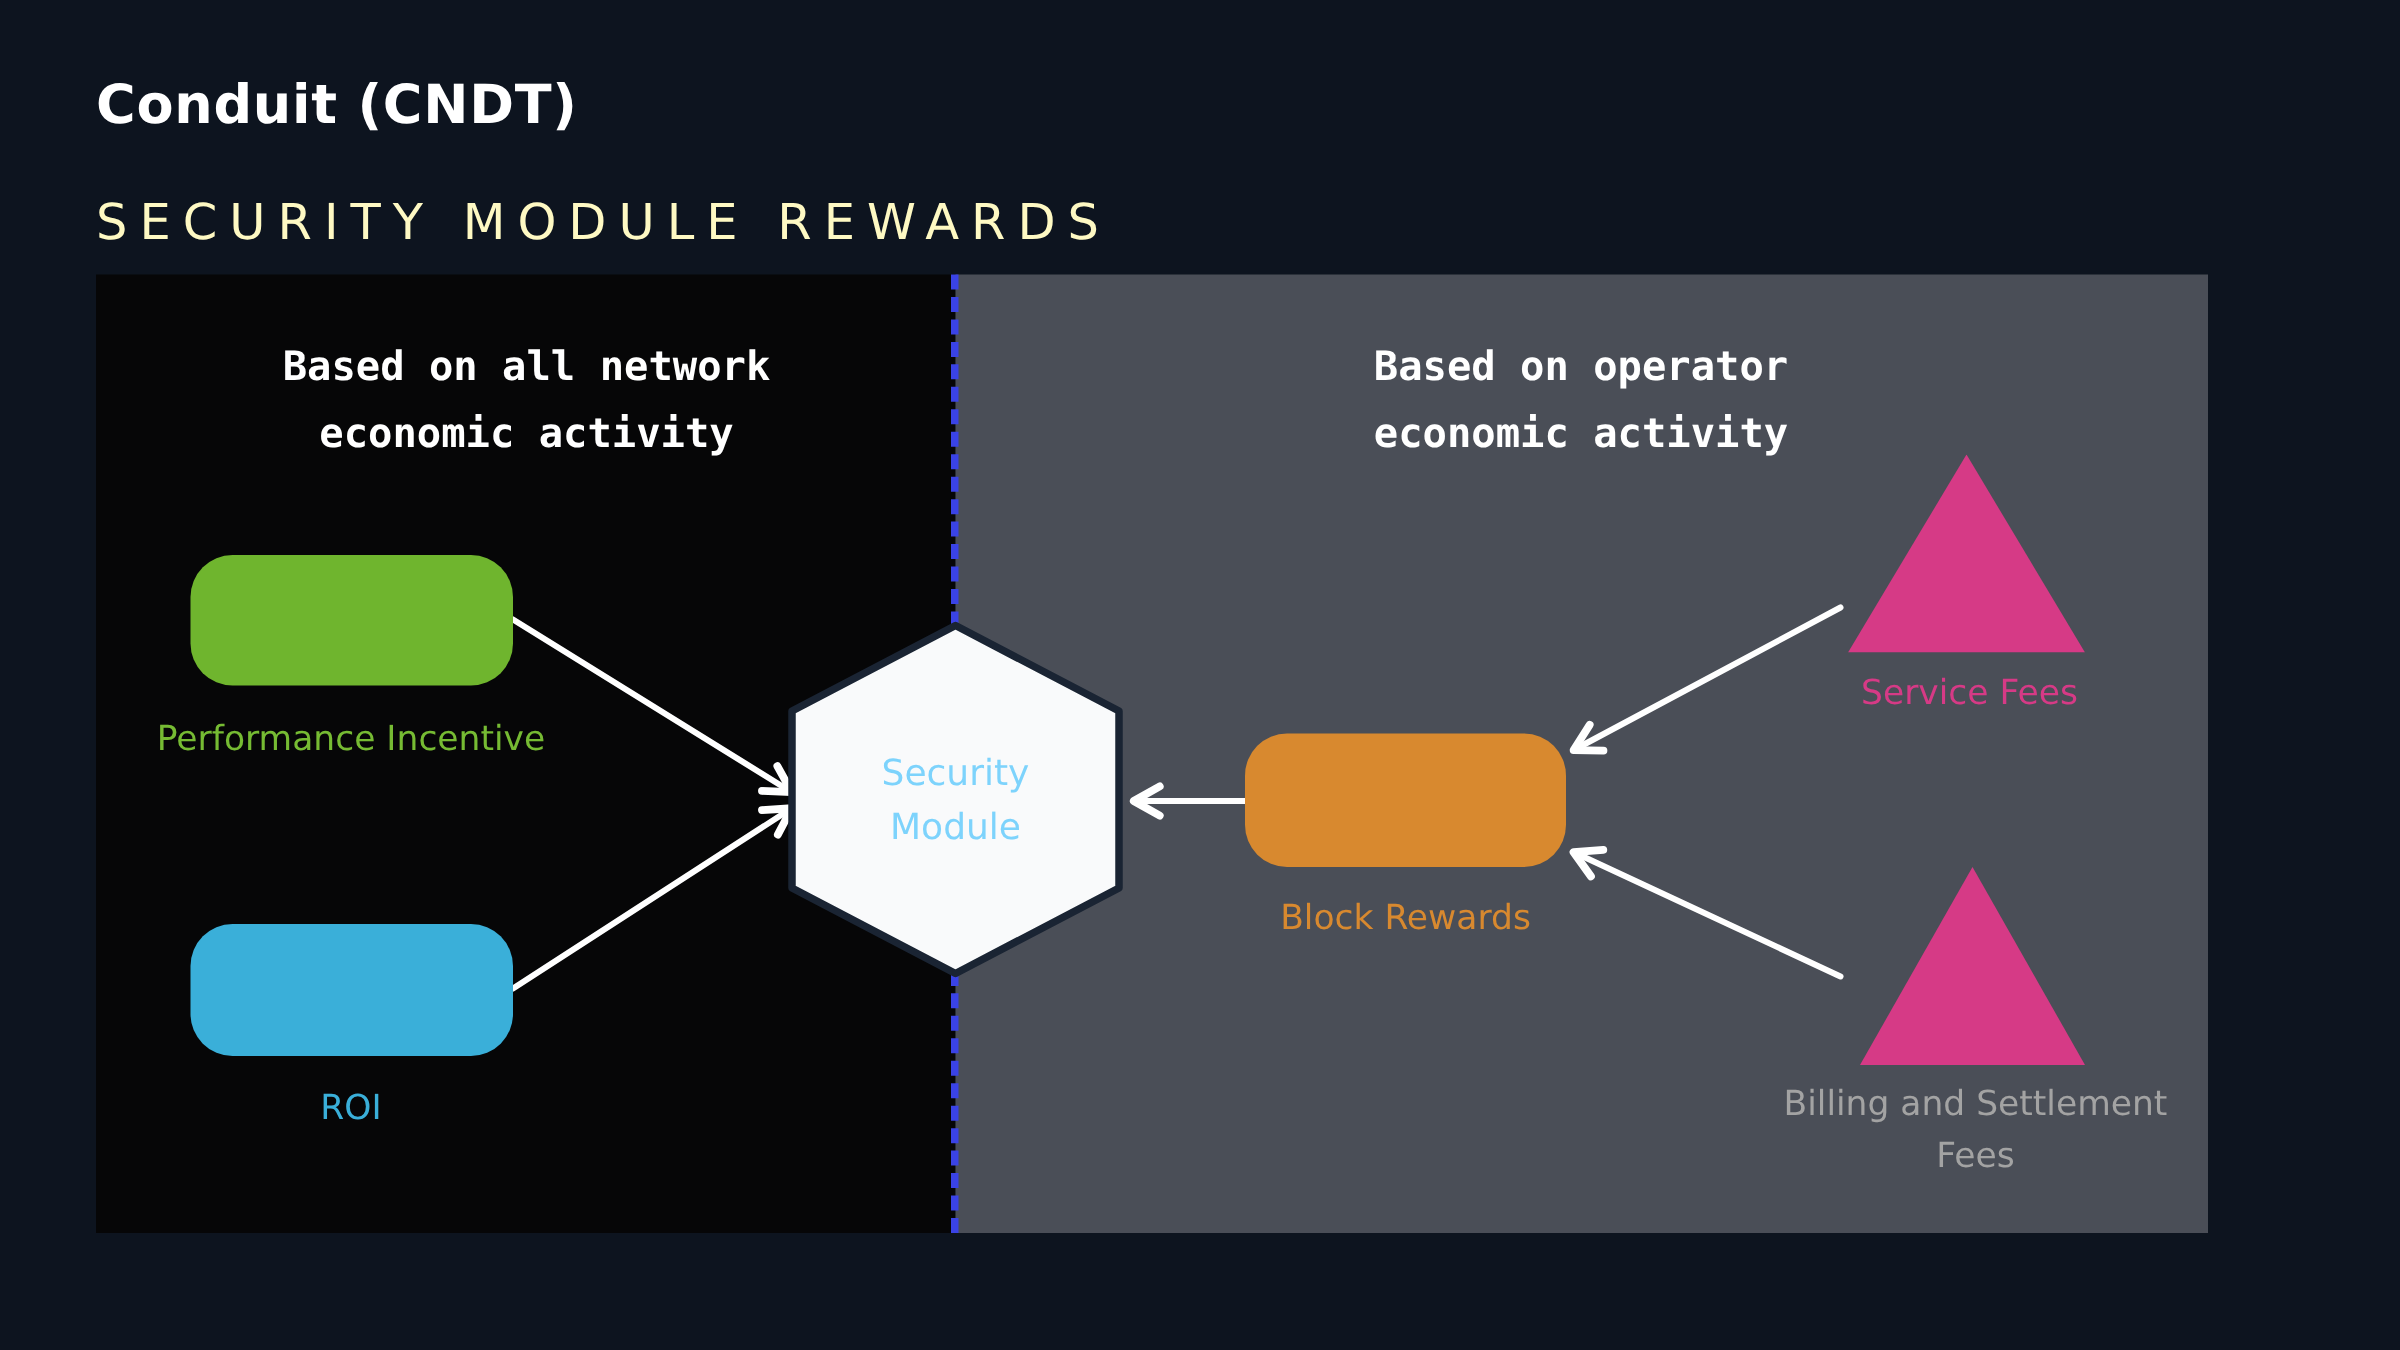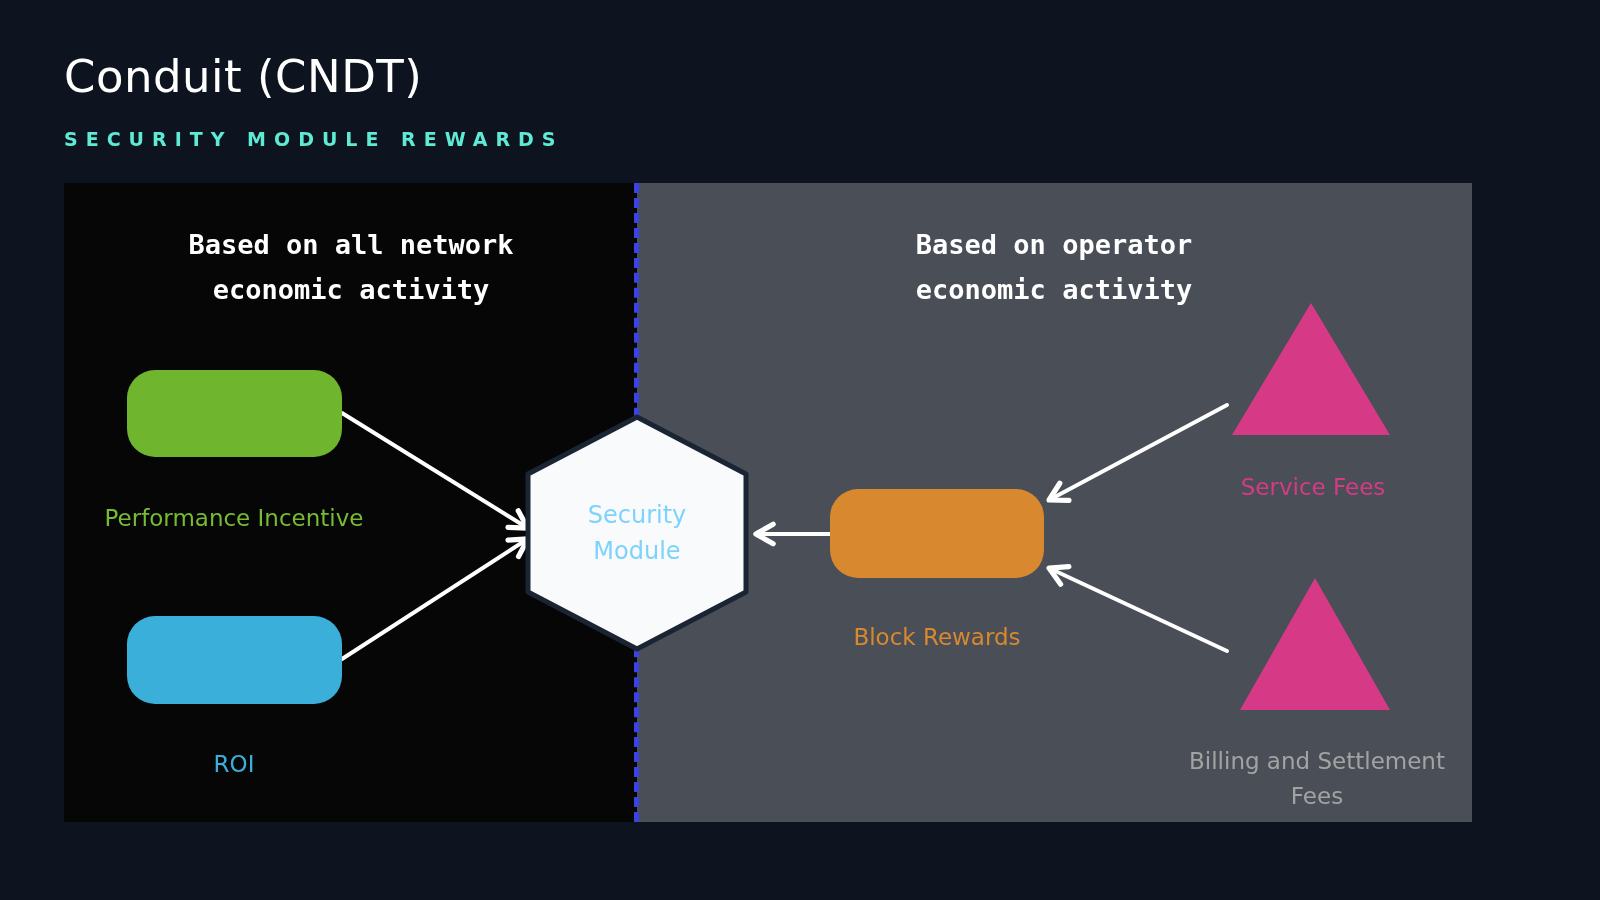--- a/index.html
+++ b/index.html
@@ -6,26 +6,26 @@
   html, body {
     width: 1600px; height: 900px;
     background: #0d141f;
     font-family: "DejaVu Sans", "Liberation Sans", sans-serif;
     overflow: hidden;
   }
   .stage { position: relative; width: 1600px; height: 900px; }
 
   .title {
     position: absolute; left: 64px; top: 50px;
-    font-size: 45px; font-weight: 400; color: #ffffff;
+    font-size: 36px; font-weight: 700; color: #ffffff;
     letter-spacing: 0.5px;
   }
   .subtitle {
     position: absolute; left: 64px; top: 128px;
-    font-size: 19px; font-weight: 700; color: #5eead4;
+    font-size: 33px; font-weight: 400; color: #fef9c3;
     letter-spacing: 8px;
   }
 
   .diagram {
     position: absolute; left: 64px; top: 183px;
     width: 1408px; height: 639px; padding-left: 32px;
   }
   .panel-left {
     position: absolute; left: 0; top: 0;
     width: 573px; height: 639px; background: #060607;
@@ -51,21 +51,21 @@
 
   .pill {
     position: absolute; border-radius: 28px;
   }
   .pill-green  { left: 63px;  top: 187px; width: 215px; height: 87px; background: #6fb52e; }
   .pill-blue   { left: 63px;  top: 433px; width: 215px; height: 88px; background: #3aafd9; }
   .pill-orange { left: 766px; top: 306px; width: 214px; height: 89px; background: #d8892f; }
 
   .node-label {
     position: absolute; text-align: center;
-    font-size: 23px; font-weight: 500; line-height: 1.5; margin-top: 25px;
+    font-size: 23px; font-weight: 500; line-height: 1.5;
   }
   .label-green  { left: 25px;   top: 293px; width: 290px; color: #76bb33; }
   .label-blue   { left: 25px;   top: 539px; width: 290px; color: #3aafd9; }
   .label-orange { left: 764px;  top: 412px; width: 218px; color: #d8892f; }
   .label-pink-1 { left: 1119px; top: 262px; width: 260px; color: #d63a86; }
   .label-pink-2 { left: 1108px; top: 536px; width: 290px; color: #a3a3a3; }
 
   .triangle-svg { position: absolute; }
   .tri-service { left: 1168px; top: 120px; }
   .tri-billing { left: 1176px; top: 395px; }

